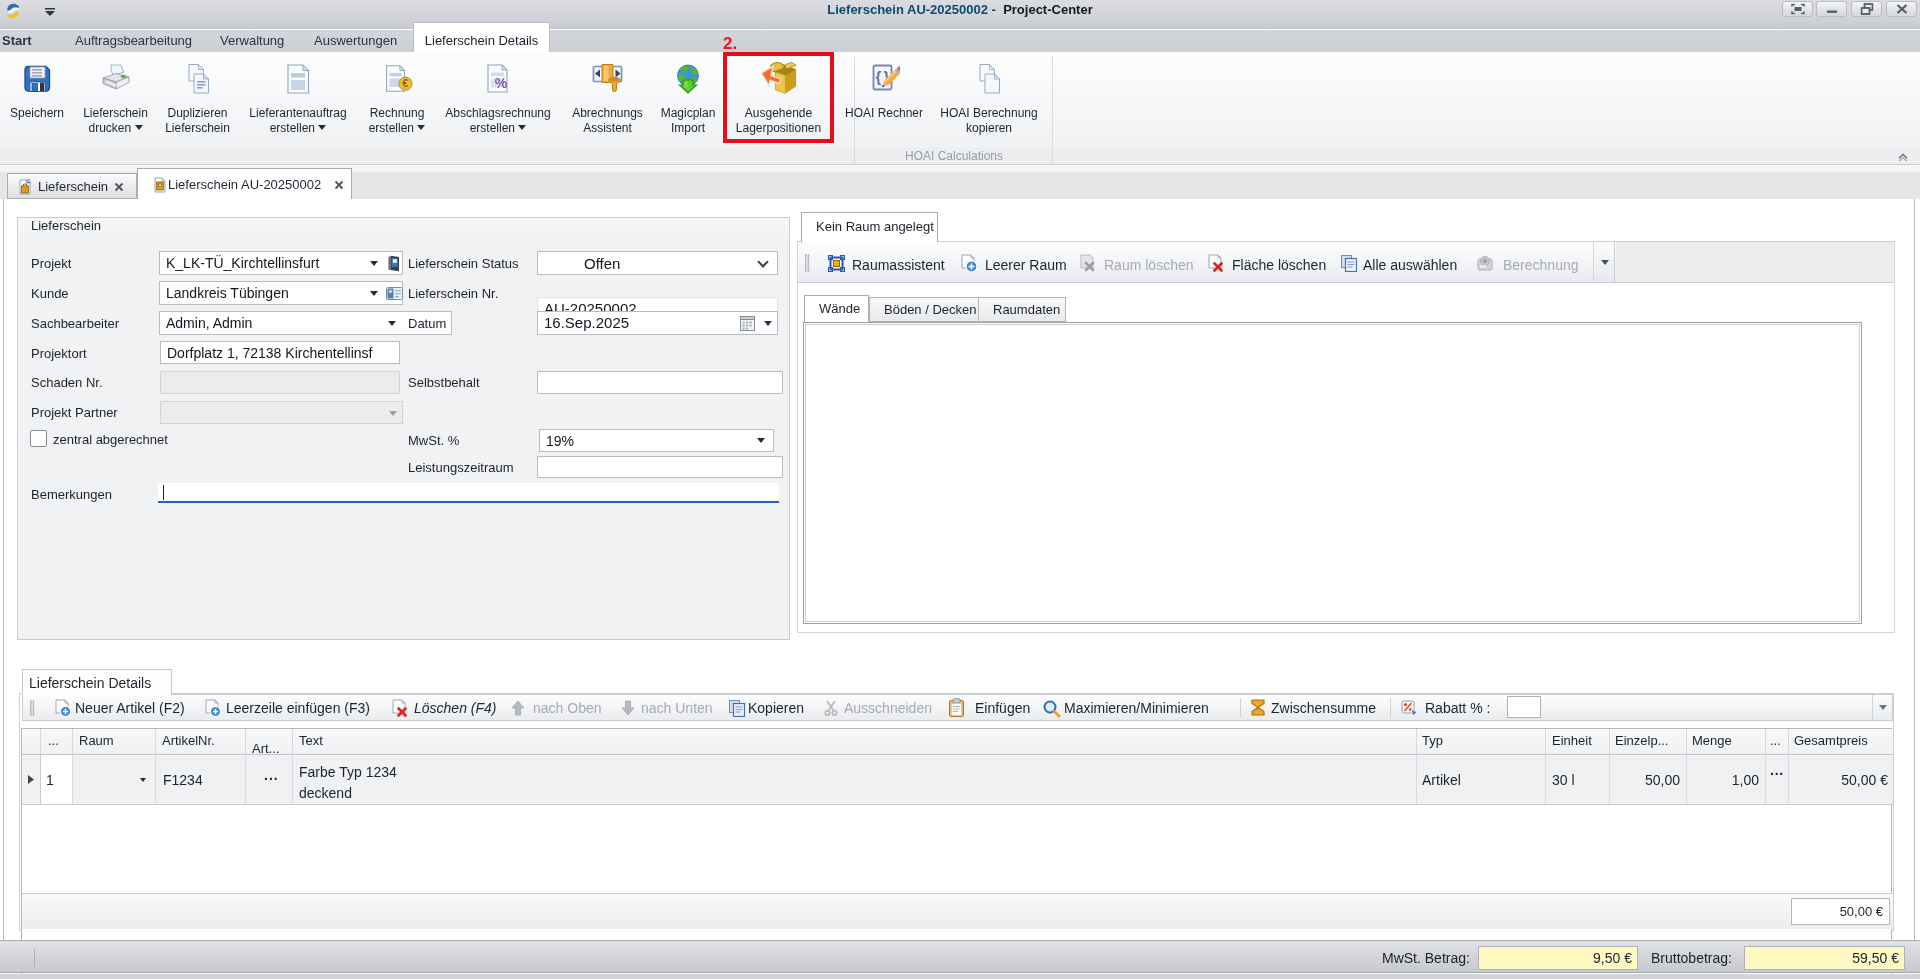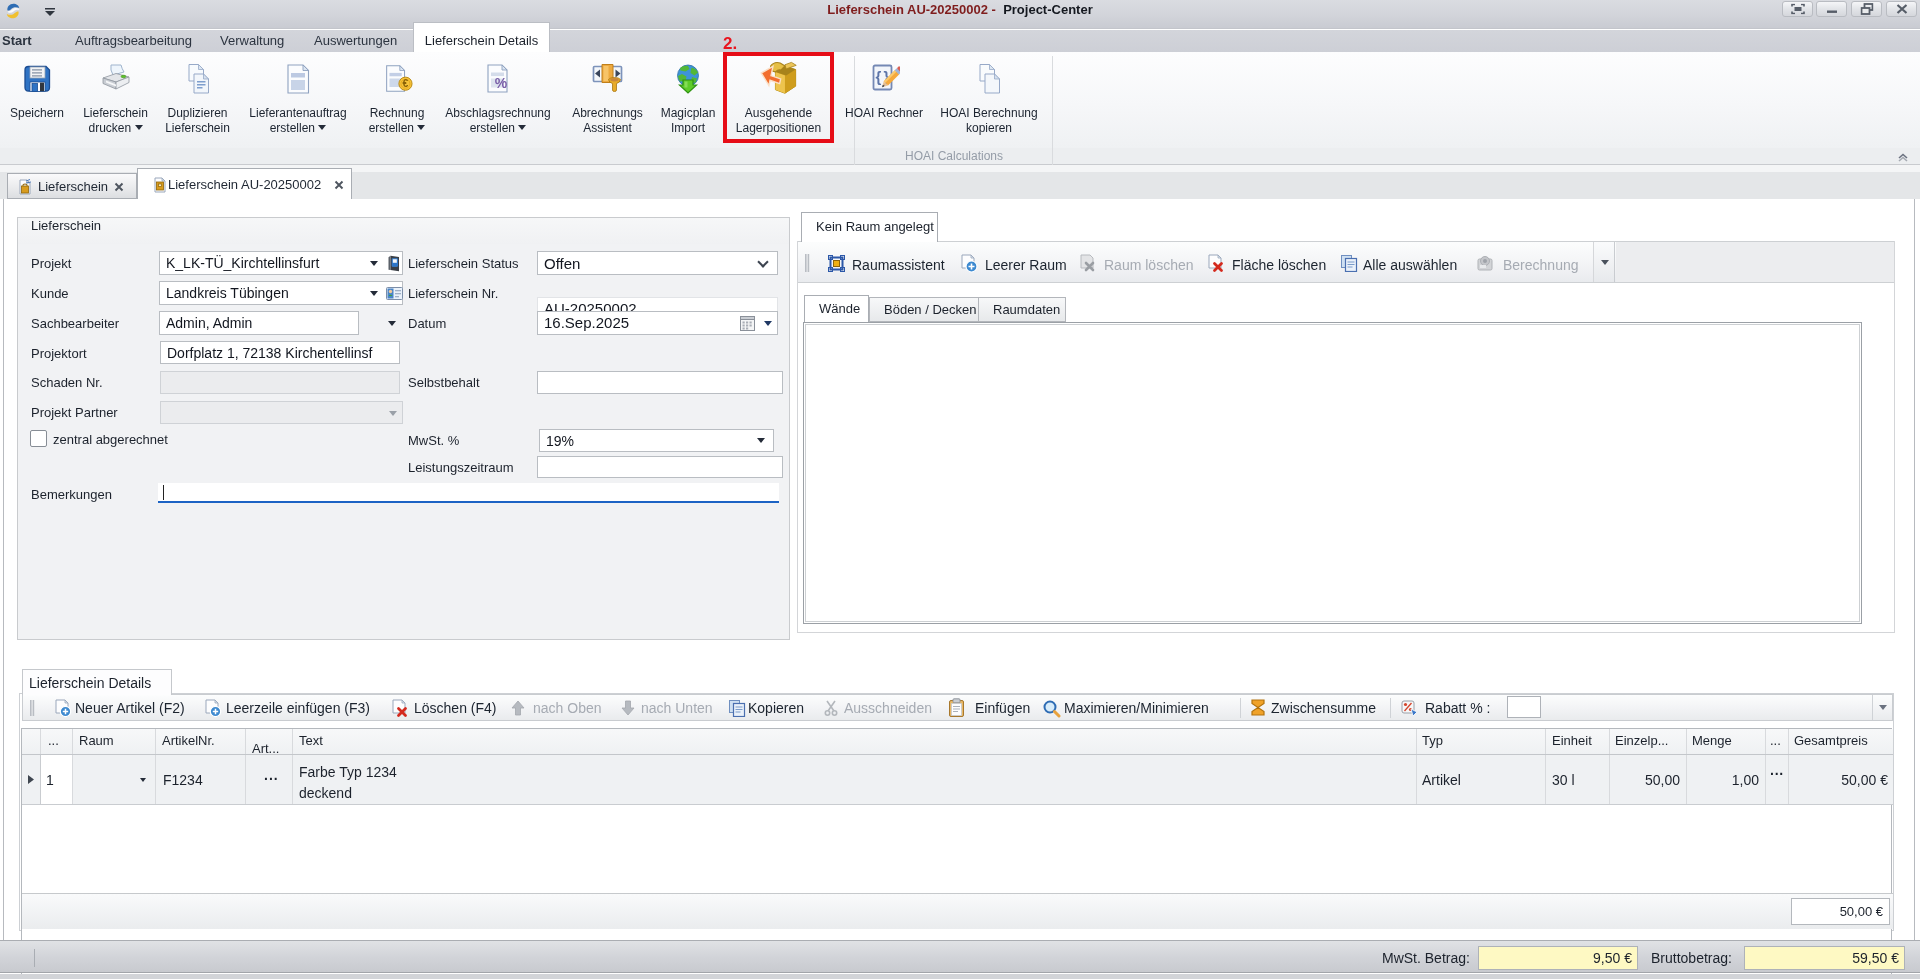--- a/index.html
+++ b/index.html
@@ -79,21 +79,21 @@
 <div class="abs" id="titlebar"></div>
 <svg class="abs" style="left:4px; top:2px;" width="18" height="18" viewBox="0 0 18 18">
   <path d="M3.5 8.5 C2.5 4 7 0.5 11.5 2 C13.5 2.7 15 4.2 15.2 6 C12.5 4.5 9 5 7.2 7 C6 8.3 4.5 8.8 3.5 8.5 Z" fill="#2e6db4"></path>
   <path d="M14.5 9.5 C15.5 14 11 17.5 6.5 16 C4.5 15.3 3 13.8 2.8 12 C5.5 13.5 9 13 10.8 11 C12 9.7 13.5 9.2 14.5 9.5 Z" fill="#f0c030"></path>
   <path d="M3.8 9 C5 9.5 6.5 9 7.8 7.8 C9.5 6 12.8 5.5 15.1 6.8 L15.2 8 C13 7.5 11 8 9.5 9.5 C8 11 5.5 11.2 3.9 10.2 Z" fill="#fdfdfd" opacity="0.95"></path>
 </svg>
 <svg class="abs" style="left:44px; top:8px;" width="12" height="8" viewBox="0 0 12 8">
   <rect x="1" y="0" width="10" height="1.5" fill="#30363f"></rect>
     <path d="M1 3 L11 3 L6 8 Z" fill="#30363f"></path>
 </svg>
-<div class="abs" id="titletext"><span style="color:#7f1d1d;">Lieferschein AU-20250002 - </span>&nbsp;<span style="color:#14181f;">Project-Center</span></div>
+<div class="abs" id="titletext"><span style="color:#0c4a6e;">Lieferschein AU-20250002 - </span>&nbsp;<span style="color:#14181f;">Project-Center</span></div>
 <div class="abs winbtn" style="left:1782px;" id="wb1">
   <svg width="14" height="11" viewBox="0 0 14 11">
       <g fill="none" stroke="#565d68" stroke-width="1.6">
         <path d="M1 3 V1 H4"></path>
         <path d="M10 1 H13 V3"></path>
         <path d="M13 8 V10 H10"></path>
         <path d="M4 10 H1 V8"></path>
       </g>
       <rect x="3.5" y="3.5" width="7" height="4" fill="#565d68"></rect>
     </svg>
@@ -322,21 +322,21 @@
       <rect x="0.5" y="2.5" width="16" height="12" rx="1" fill="#eaf2fb" stroke="#7c8ea8" stroke-width="1"></rect>
       <rect x="1.5" y="3.5" width="6" height="10" fill="#4a85c8"></rect>
       <circle cx="4.5" cy="6.5" r="1.7" fill="#f0c99a"></circle>
       <path d="M2.5 11 q2-2.5 4 0 z" fill="#3aa33a"></path>
       <rect x="9" y="5" width="6" height="1.3" fill="#9fb0c6"></rect>
       <rect x="9" y="8" width="6" height="1.3" fill="#9fb0c6"></rect>
       <rect x="9" y="11" width="4" height="1.3" fill="#9fb0c6"></rect>
     </svg>
   </div>
   <div class="flabel" style="left:31px; top:117px;">Sachbearbeiter</div>
-  <div class="field" style="left:159px; top:112px; width:200px; height:24px;">
+  <div class="field" style="left:159px; top:112px; width:293px; height:24px;">
     <span class="ftext">Admin, Admin</span>
     <span class="caret-dn" style="left:228px; top:9px;"></span>
   </div>
   <div class="flabel" style="left:31px; top:147px;">Projektort</div>
   <div class="field" style="left:160px; top:142px; width:240px; height:23px;">
     <span class="ftext">Dorfplatz 1, 72138 Kirchentellinsf</span>
   </div>
   <div class="flabel" style="left:31px; top:176px;">Schaden Nr.</div>
   <div class="fielddis" style="left:160px; top:172px; width:240px; height:23px;"></div>
   <div class="flabel" style="left:31px; top:206px;">Projekt Partner</div>
@@ -345,21 +345,21 @@
   </div>
   <div class="abs" style="left:30px; top:231px; width:17px; height:17px; background:#fff; border:1px solid #878d95; border-radius:2px;"></div>
   <div class="flabel" style="left:53px; top:233px;">zentral abgerechnet</div>
   <div class="flabel" style="left:31px; top:288px;">Bemerkungen</div>
   <div class="abs" style="left:158px; top:284px; width:621px; height:20px; background:#fff; border-bottom:2px solid #1c63c4;">
     <span style="position:absolute; left:5px; top:2px; width:1px; height:15px; background:#222;"></span>
   </div>
 
   <div class="flabel" style="left:408px; top:57px;">Lieferschein Status</div>
   <div class="field" style="left:537px; top:52px; width:241px; height:24px;">
-    <span class="ftext" style="font-size:15px;">Offen</span>
+    <span class="ftext" style="font-size:15px;margin-left:40px;">Offen</span>
     <span class="chev" style="right:10px; top:6px;"></span>
   </div>
   <div class="flabel" style="left:408px; top:87px;">Lieferschein Nr.</div>
   <div class="abs" style="left:537px; top:98px; width:241px; height:24px; background:#fff; border:1px solid #e2e4e7; border-bottom-color:#c9ccd0;">
     <span class="ftext" style="font-size:15px; top:2px;">AU-20250002</span>
   </div>
   <div class="flabel" style="left:408px; top:117px;">Datum</div>
   <div class="field" style="left:537px; top:112px; width:241px; height:24px;">
     <span class="ftext" style="font-size:15px; top:2px;">16.Sep.2025</span>
     <svg style="position:absolute; right:22px; top:4px;" width="15" height="15" viewBox="0 0 15 15">
@@ -485,21 +485,21 @@
       <path d="M11 1 l3 3 h-3 z" fill="#dde6f1" stroke="#9aa7bb" stroke-width="0.8"></path>
       <circle cx="11.5" cy="12.5" r="5.2" fill="#3c89d0" stroke="#fff" stroke-width="1.2"></circle>
       <path d="M11.5 9.8 v5.4 M8.8 12.5 h5.4" stroke="#fff" stroke-width="1.5"></path>
     </svg>
     <span class="abs tbtxt" style="left:203px; top:5px;">Leerzeile einfügen (F3)</span>
     <svg class="abs" style="left:368px; top:4px;" width="18" height="19" viewBox="0 0 18 19">
       <path d="M2 1 h9 l3 3 v10 h-12 z" fill="#fdfdfe" stroke="#9aa7bb" stroke-width="1"></path>
       <path d="M11 1 l3 3 h-3 z" fill="#dde6f1" stroke="#9aa7bb" stroke-width="0.8"></path>
       <path d="M7.5 9.5 l7 7 M14.5 9.5 l-7 7" stroke="#d42a1e" stroke-width="2.8" stroke-linecap="round"></path>
     </svg>
-    <span class="abs tbtxt" style="left:391px; top:5px;">Löschen (F4)</span>
+    <span class="abs tbtxt" style="left:391px; top:5px;font-style:italic;">Löschen (F4)</span>
     <svg class="abs" style="left:487px; top:5px;" width="16" height="16" viewBox="0 0 16 16">
       <path d="M8 1 L14 8 H10.5 V15 H5.5 V8 H2 Z" fill="#b6bac0" stroke="#a3a7ad" stroke-width="0.8"></path>
     </svg>
     <span class="abs tbtxt-dis" style="left:510px; top:5px;">nach Oben</span>
     <svg class="abs" style="left:597px; top:5px;" width="16" height="16" viewBox="0 0 16 16">
       <path d="M8 15 L14 8 H10.5 V1 H5.5 V8 H2 Z" fill="#b6bac0" stroke="#a3a7ad" stroke-width="0.8"></path>
     </svg>
     <span class="abs tbtxt-dis" style="left:618px; top:5px;">nach Unten</span>
     <svg class="abs" style="left:705px; top:4px;" width="18" height="18" viewBox="0 0 18 18">
       <rect x="1.5" y="1.5" width="10" height="12" fill="#cfe0f2" stroke="#6f8fc0" stroke-width="1"></rect>

